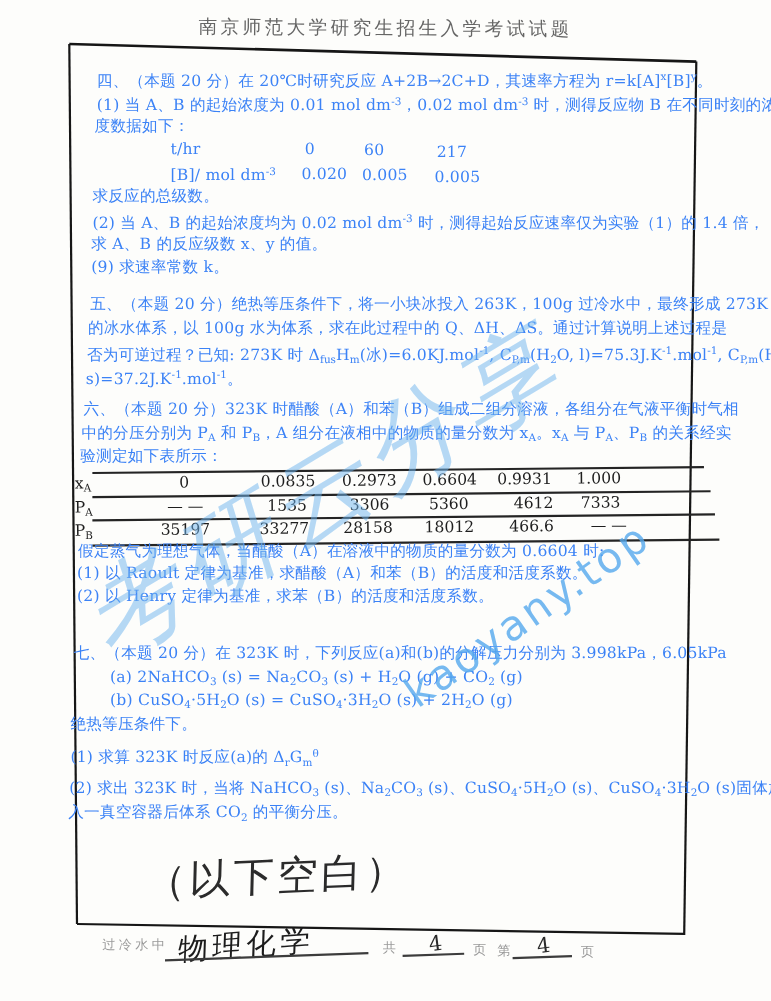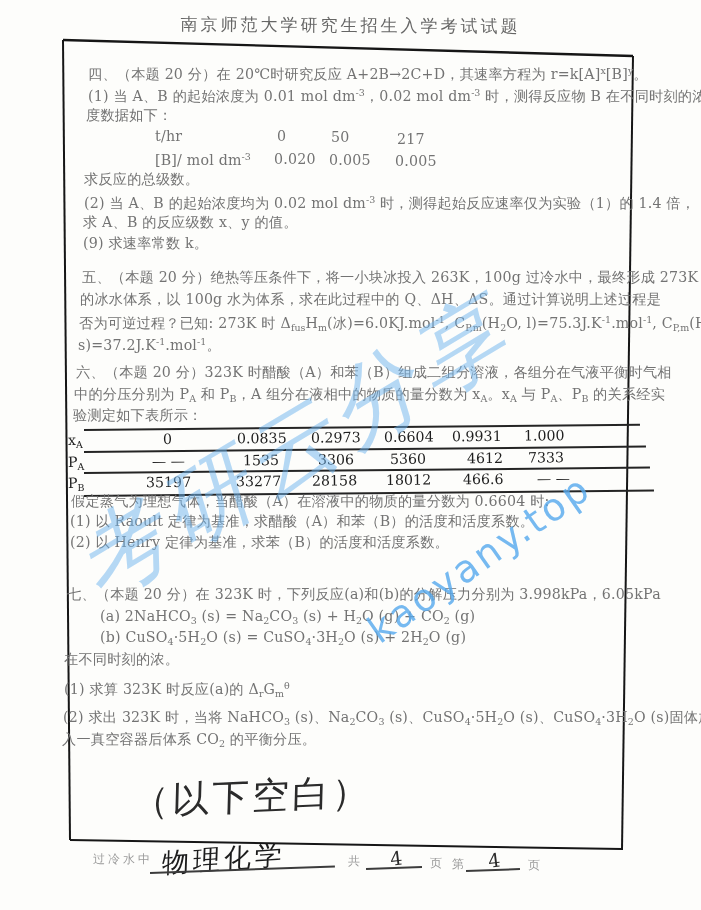--- a/index.html
+++ b/index.html
@@ -2,21 +2,21 @@
 <html lang="zh"><head>
 <meta charset="utf-8">
 <style>
   html,body{margin:0;padding:0;}
   body{
     width:701px;height:910px;overflow:hidden;background:#ffffff;
     font-family:"DejaVu Serif","Liberation Serif",serif;
   }
   .page{position:absolute;left:0;top:0;width:701px;height:910px;background:#fdfdfb;}
   .line{
-    position:absolute;white-space:nowrap;font-size:14.2px;color:#737373;
+    position:absolute;white-space:nowrap;font-size:14.2px;color:#3b82f6;
     letter-spacing:0.2px;line-height:18px;
   }
   .sup{font-size:9.5px;vertical-align:5px;letter-spacing:0;}
   .sub{font-size:9.5px;vertical-align:-3px;letter-spacing:0;}
   .header-title{
     position:absolute;left:0;top:14px;width:701px;text-align:center;
     font-size:17px;letter-spacing:3px;color:#4c4c4c;opacity:.85;
     transform:rotate(.4deg);
   }
   .frame{position:absolute;left:0;top:0;pointer-events:none;}
@@ -58,21 +58,21 @@
   </svg>
 
   <div>
     <div class="line" style="left:88px;top:62px">四、（本题 20 分）在 20℃时研究反应 A+2B→2C+D，其速率方程为 r=k[A]<span class="sup">x</span>[B]<span class="sup">y</span>。</div>
     <div class="line" style="left:88px;top:84px">(1) 当 A、B 的起始浓度为 0.01 mol dm<span class="sup">-3</span>，0.02 mol dm<span class="sup">-3</span> 时，测得反应物 B 在不同时刻的浓</div>
     <div class="line" style="left:86px;top:106px">度数据如下：</div>
 
     <div>
       <span class="line" style="left:155px;top:127px">t/hr</span>
       <span class="line" style="left:277px;top:127px">0</span>
-      <span class="line" style="left:331px;top:128px">50</span>
+      <span class="line" style="left:331px;top:128px">60</span>
       <span class="line" style="left:397px;top:130px">217</span>
       <span class="line" style="left:155px;top:148px">[B]/ mol dm<span class="sup">-3</span></span>
       <span class="line" style="left:274px;top:150px">0.020</span>
       <span class="line" style="left:329px;top:151px">0.005</span>
       <span class="line" style="left:395px;top:152px">0.005</span>
     </div>
 
     <div class="line" style="left:84px;top:170px">求反应的总级数。</div>
     <div class="line" style="left:84px;top:191px">(2) 当 A、B 的起始浓度均为 0.02 mol dm<span class="sup">-3</span> 时，测得起始反应速率仅为实验（1）的 1.4 倍，</div>
     <div class="line" style="left:83px;top:213px">求 A、B 的反应级数 x、y 的值。</div>
@@ -126,21 +126,21 @@
 
     <div class="line" style="left:71px;top:492px">假定蒸气为理想气体，当醋酸（A）在溶液中的物质的量分数为 0.6604 时:</div>
     <div class="line" style="left:70px;top:512px">(1) 以 Raoult 定律为基准，求醋酸（A）和苯（B）的活度和活度系数。</div>
     <div class="line" style="left:70px;top:533px">(2) 以 Henry 定律为基准，求苯（B）的活度和活度系数。</div>
   </div>
 
   <div>
     <div class="line" style="left:67px;top:585px">七、（本题 20 分）在 323K 时，下列反应(a)和(b)的分解压力分别为 3.998kPa，6.05kPa</div>
     <div class="line" style="left:100px;top:607px">(a)  2NaHCO<span class="sub">3</span> (s) = Na<span class="sub">2</span>CO<span class="sub">3</span> (s) + H<span class="sub">2</span>O (g) + CO<span class="sub">2</span> (g)</div>
     <div class="line" style="left:100px;top:628px">(b)  CuSO<span class="sub">4</span>·5H<span class="sub">2</span>O (s) = CuSO<span class="sub">4</span>·3H<span class="sub">2</span>O (s) + 2H<span class="sub">2</span>O (g)</div>
-    <div class="line" style="left:64px;top:650px">在不同时刻的浓。</div>
+    <div class="line" style="left:64px;top:650px">绝热等压条件下。</div>
     <div class="line" style="left:64px;top:677px">(1) 求算 323K 时反应(a)的 Δ<span class="sub">r</span>G<span class="sub">m</span><span class="sup">θ</span></div>
     <div class="line" style="left:63px;top:708px">(2) 求出 323K 时，当将 NaHCO<span class="sub">3</span> (s)、Na<span class="sub">2</span>CO<span class="sub">3</span> (s)、CuSO<span class="sub">4</span>·5H<span class="sub">2</span>O (s)、CuSO<span class="sub">4</span>·3H<span class="sub">2</span>O (s)固体放</div>
     <div class="line" style="left:62px;top:730px">入一真空容器后体系 CO<span class="sub">2</span> 的平衡分压。</div>
   </div>
 
   <div class="hand-note">（以下空白）</div>
 
   <div class="wm-cn">考研云分享</div>
   <div class="wm-url">kaoyany.top</div>
 

